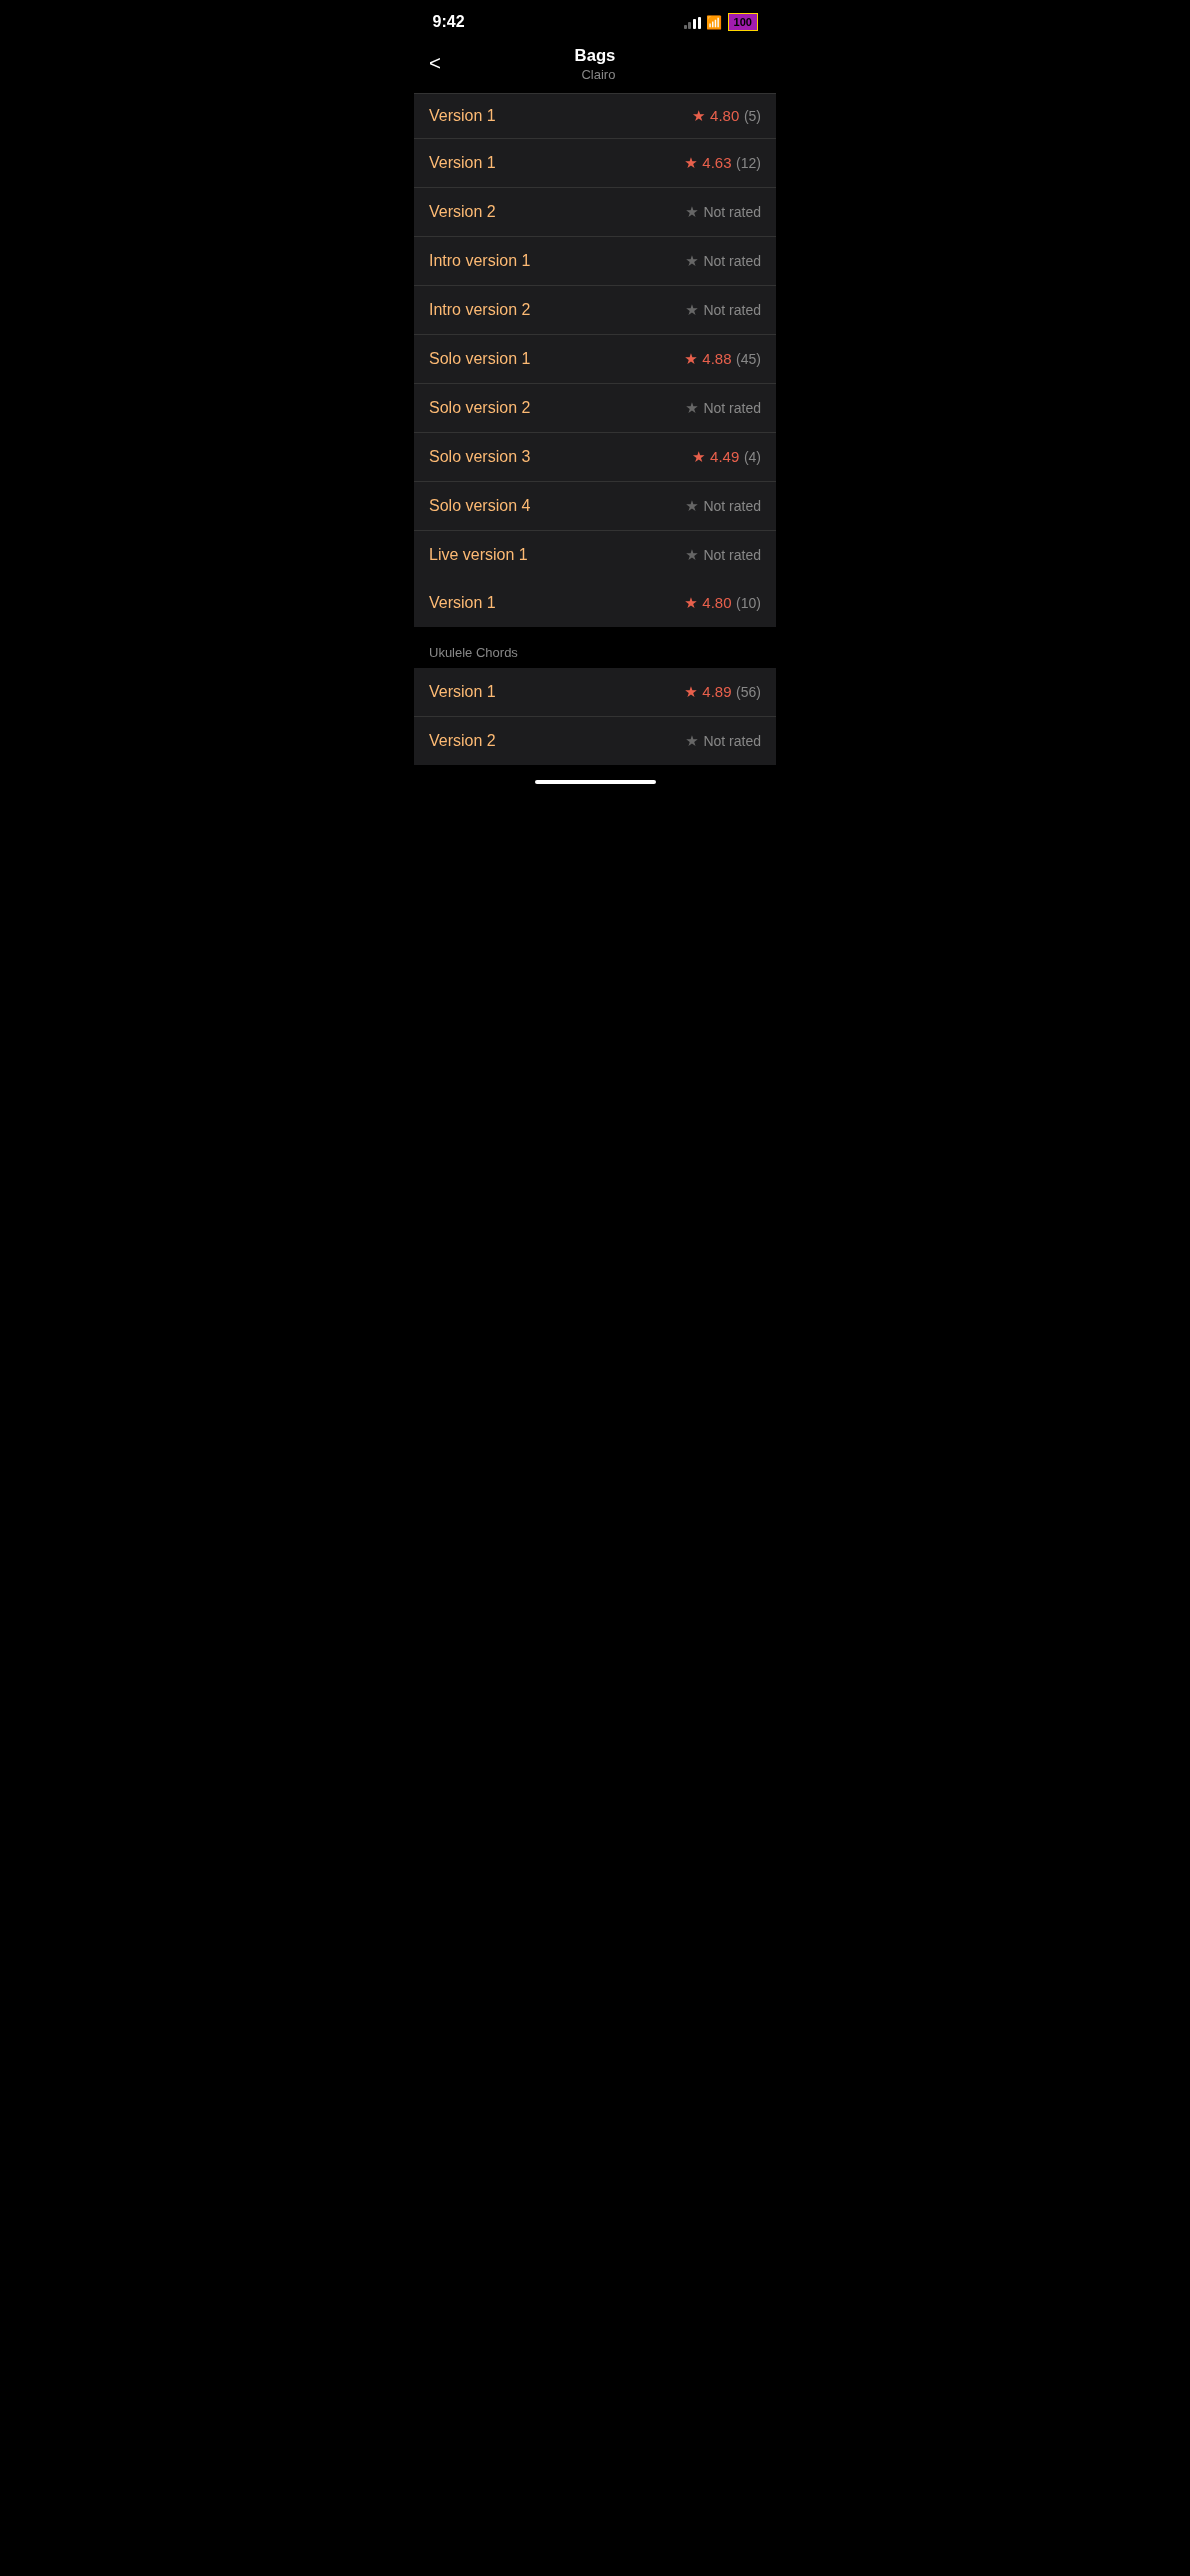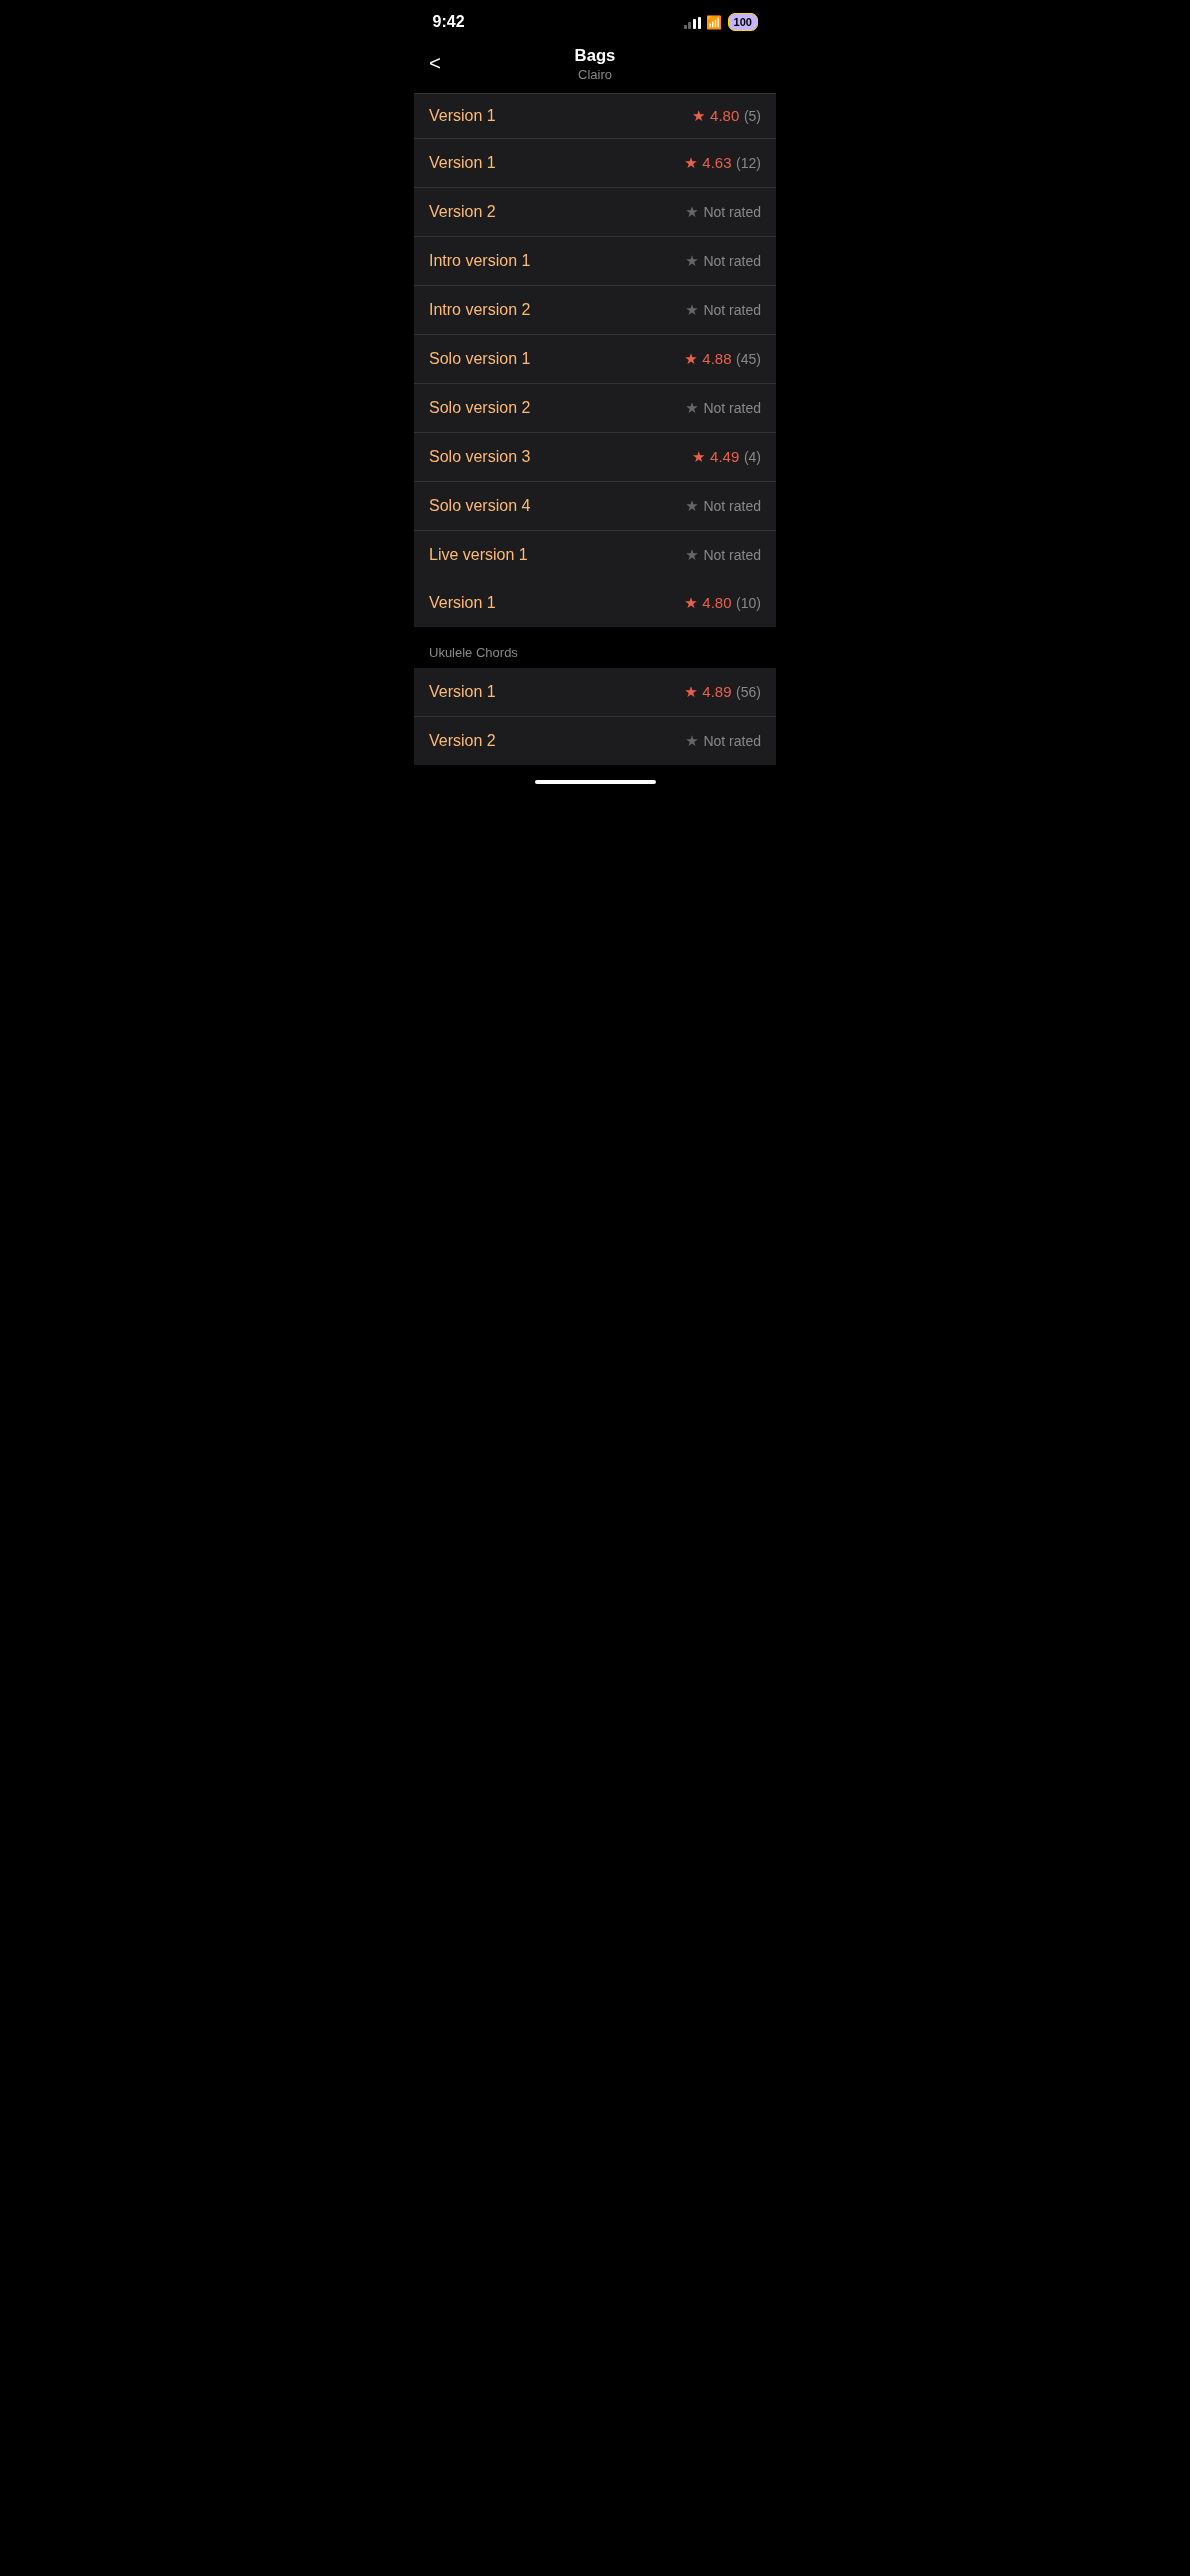--- a/index.html
+++ b/index.html
@@ -45,47 +45,47 @@
       background: #fff;
       border-radius: 0.9px;
     }
 
     .wifi-icon {
       font-size: 13px;
       color: #fff;
     }
 
     .battery-badge {
-      background: #c4b5fd;
+      background: #a21caf;
       color: #000;
       font-size: 11px;
       font-weight: 700;
       padding: 1.9px 4.6px;
-      border-radius: 7px;
+      border-radius: 0;
       border: 1.4px solid #FFD700;
     }
 
     .header {
       display: flex;
       align-items: center;
       justify-content: center;
       padding: 7.4px 18.5px 11px;
       position: relative;
     }
 
     .back-button {
       position: absolute;
       left: 15px;
       font-size: 20.4px;
       color: #fff;
       cursor: pointer;
     }
 
     .header-title-group {
-      text-align: center;
+      text-align: right;
     }
 
     .header-title {
       font-size: 16.7px;
       font-weight: 600;
       color: #fff;
     }
 
     .header-subtitle {
       font-size: 13px;

